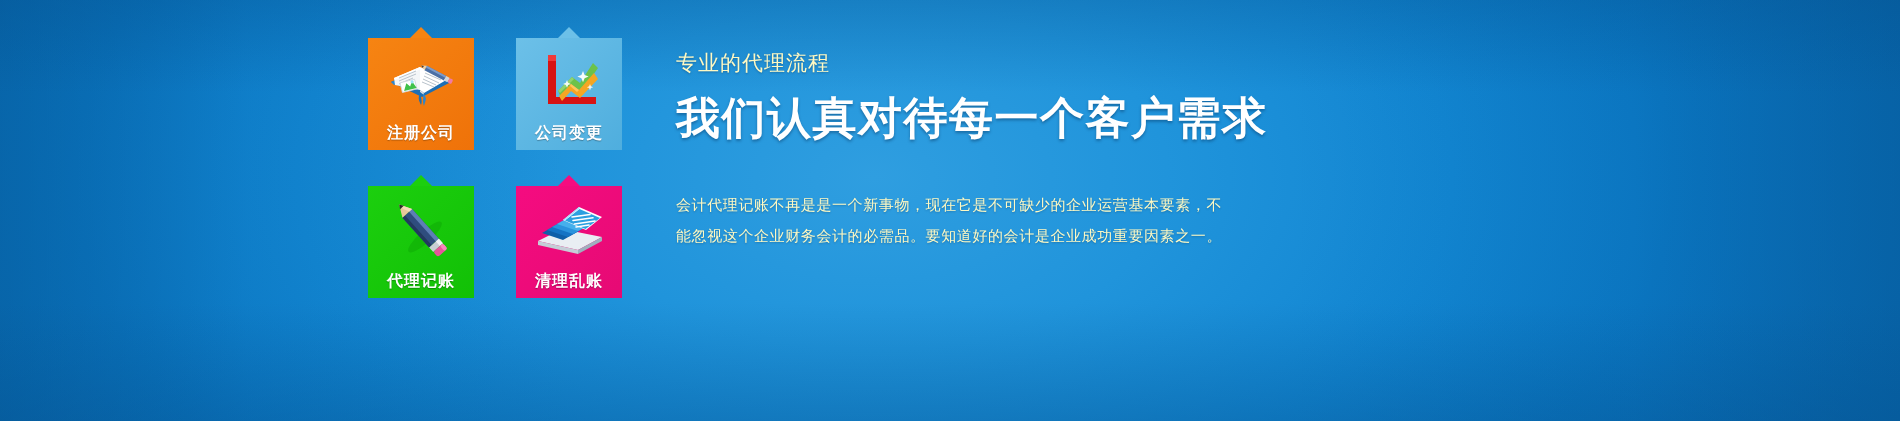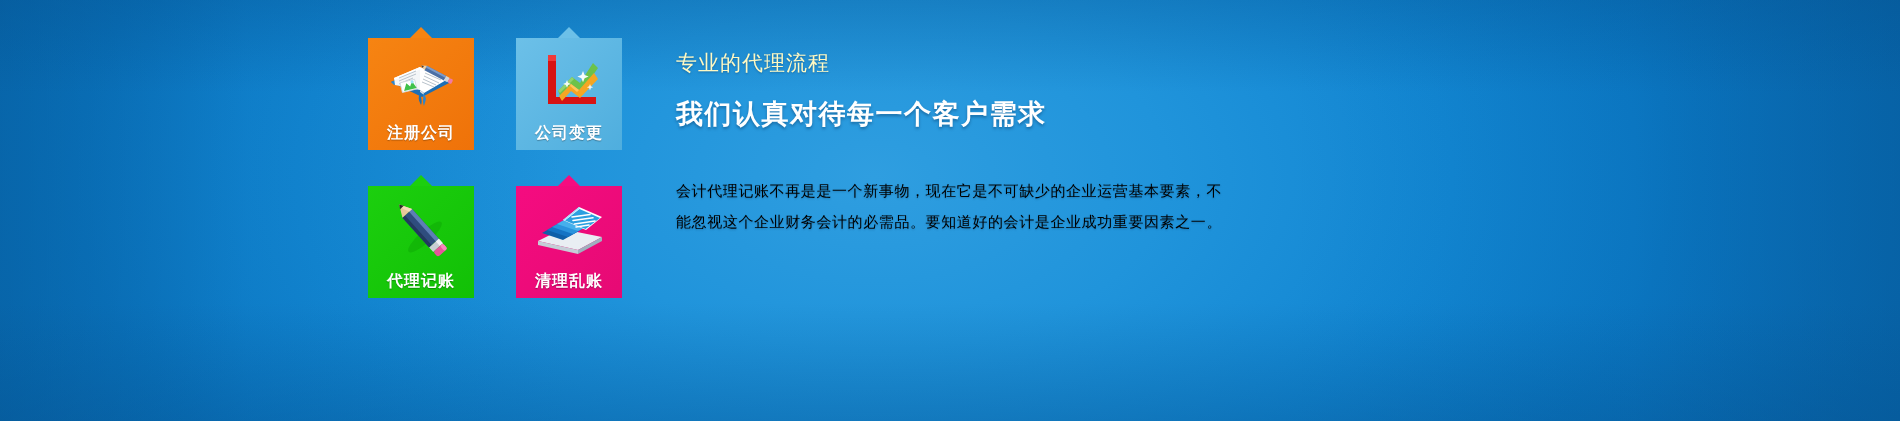--- a/index.html
+++ b/index.html
@@ -134,33 +134,33 @@
   }
   #eyebrow {
     color: #fef9c3;
     font-size: 21px;
     line-height: 1.2;
     letter-spacing: 1px;
     text-shadow: 0 1px 2px rgba(0,40,80,0.35);
     white-space: nowrap;
   }
   #headline {
-    margin-top: 23px;
+    margin-top: 17px;
     color: #ffffff;
-    font-size: 27px;
+    font-size: 44px;
     font-weight: bold;
     line-height: 1.2;
     letter-spacing: 1.5px;
     text-shadow: 0 2px 3px rgba(0,40,80,0.40);
     white-space: nowrap;
   }
   #body-copy {
     margin-top: 44px;
     width: 552px;
-    color: #000000;
+    color: #fef9c3;
     font-size: 15px;
     line-height: 31px;
     letter-spacing: 0.6px;
     text-shadow: 0 1px 2px rgba(0,40,80,0.30);
   }
 </style>
 </head>
 <body>
 
 <div id="banner">

